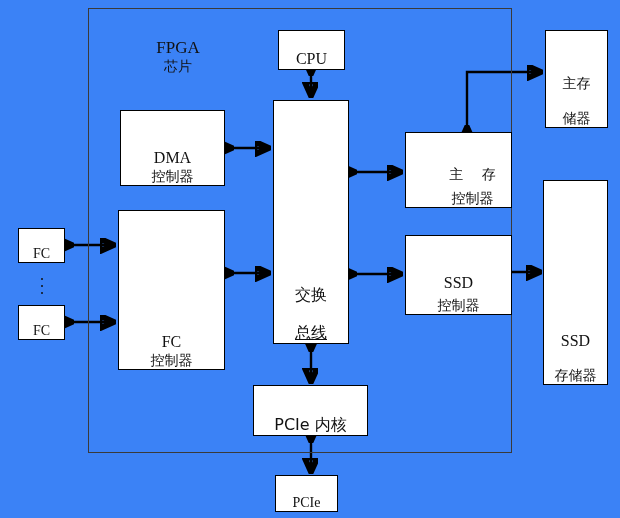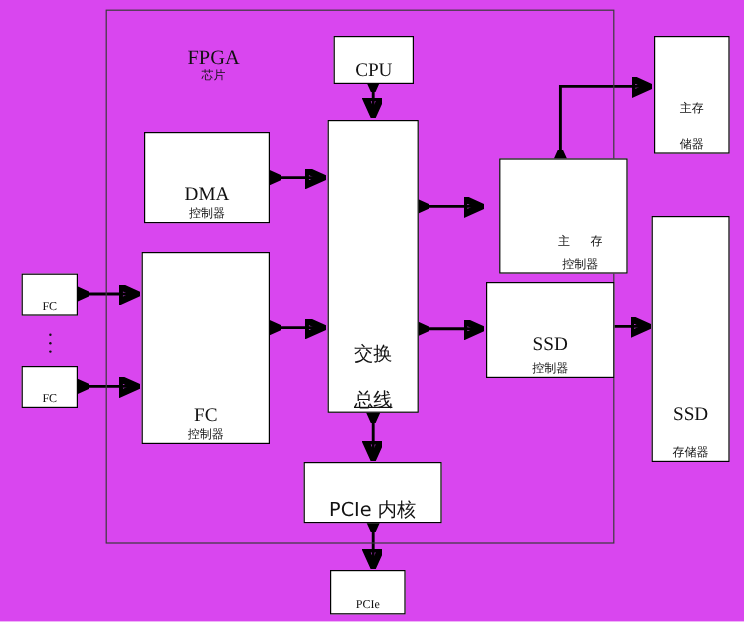--- a/index.html
+++ b/index.html
@@ -8,21 +8,21 @@
     padding: 0;
     background: #ffffff;
   }
   body {
     font-family: "Liberation Serif", "DejaVu Serif", serif;
   }
   #diagram-root {
     position: relative;
     width: 620px;
     height: 518px;
-    background: #d946ef;
+    background: #3b82f6;
     overflow: hidden;
   }
   svg.layer {
     position: absolute;
     top: 0;
     left: 0;
     width: 620px;
     height: 518px;
   }
   .box {
@@ -53,21 +53,21 @@
     line-height: 1.2;
     z-index: 3;
     background: transparent;
   }
   .ln-en {
     font-family: "Liberation Serif", "DejaVu Serif", serif;
   }
   .ln-cn {
     font-family: "DejaVu Sans", "Liberation Sans", sans-serif;
   }
-  .f15 { font-size: 10px; }
+  .f15 { font-size: 14px; }
   .f16 { font-size: 16px; }
   .f17 { font-size: 17px; }
   .wide { letter-spacing: 7px; text-indent: 7px; }
   .ellipsis-v {
     position: absolute;
     z-index: 3;
     display: flex;
     flex-direction: column;
     align-items: center;
     justify-content: space-between;
@@ -153,21 +153,21 @@
   <div class="ellipsis-v" style="left:40px; top:278px; width:4px; height:16px;">
     <i></i>
     <i></i>
     <i></i>
   </div>
 
   <div class="box" style="left:18px; top:305px; width:47px; height:35px;">
     <span class="ln-en f15">FC</span>
   </div>
 
-  <div class="box" style="left:416px; top:132px; width:107px; height:96px;padding-left:28px;">
+  <div class="box" style="left:405px; top:132px; width:107px; height:76px;padding-left:28px;">
     <span class="ln-cn f15 wide">主 存</span>
     <span class="ln-cn f15" style="margin-top:7px;">控制器</span>
   </div>
 
   <div class="box" style="left:405px; top:235px; width:107px; height:80px;">
     <span class="ln-en f16">SSD</span>
     <span class="ln-cn f15" style="margin-top:4px;">控制器</span>
   </div>
 
   <div class="box" style="left:545px; top:30px; width:63px; height:98px;">

